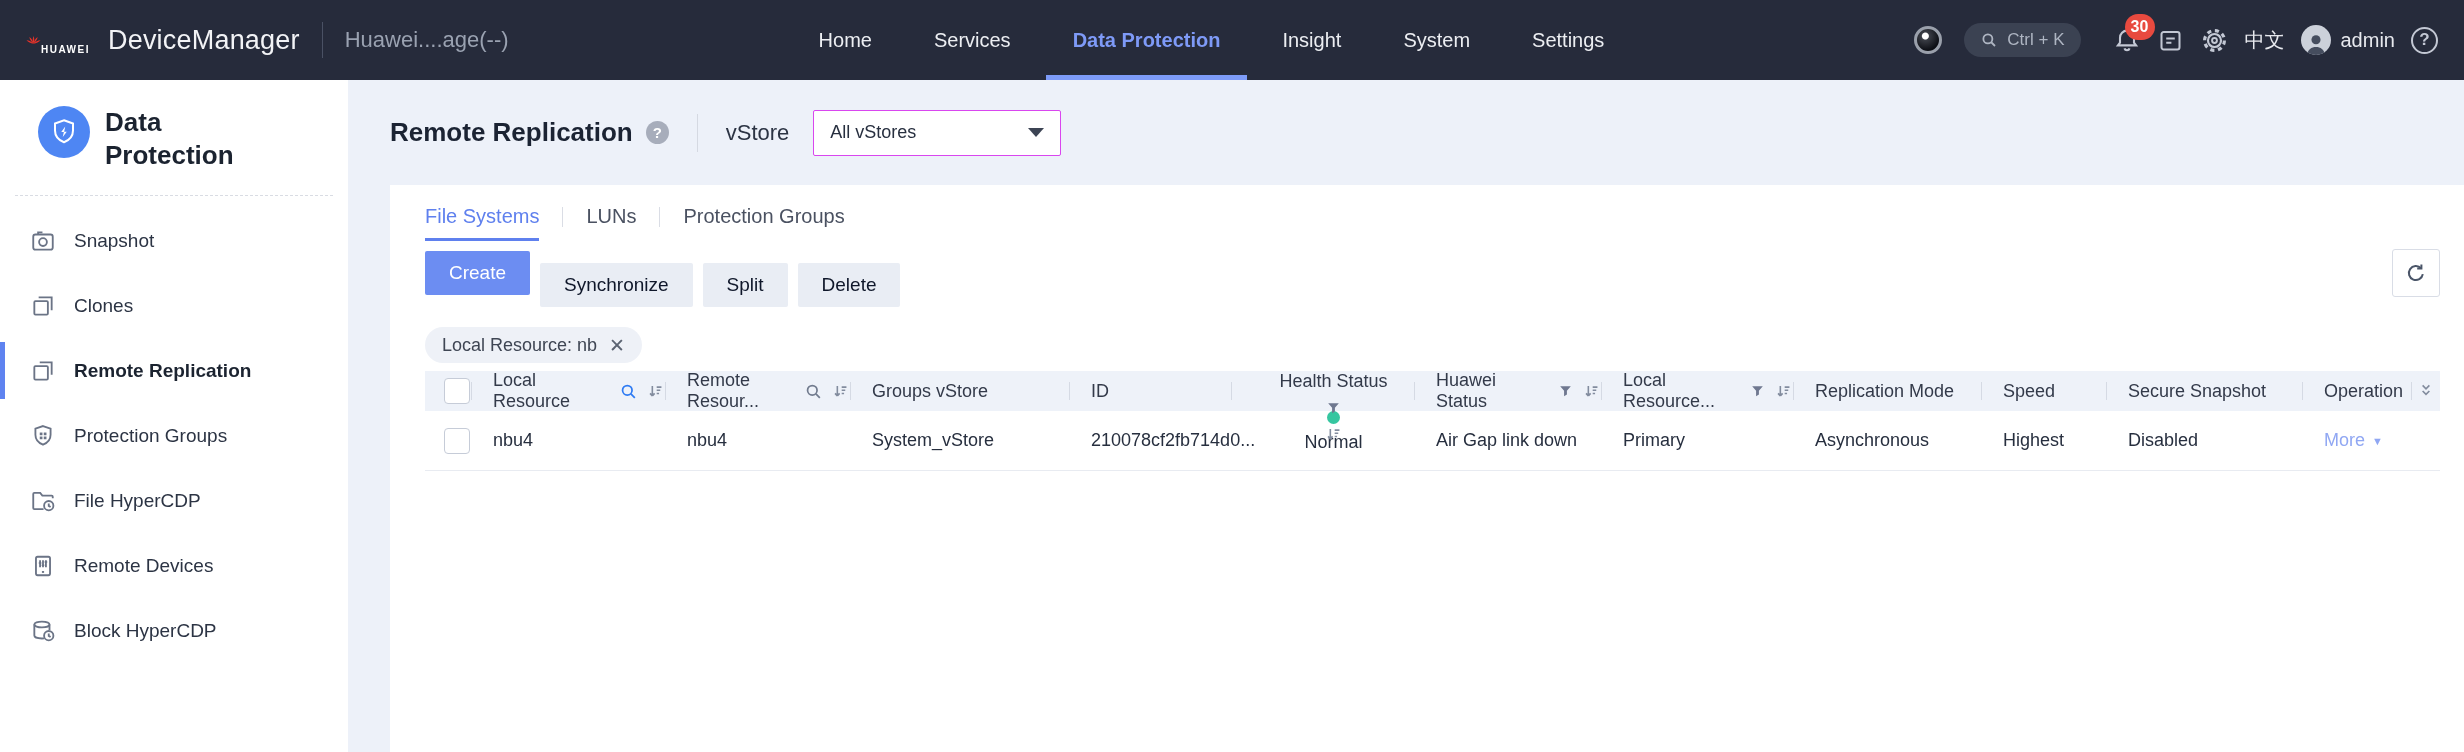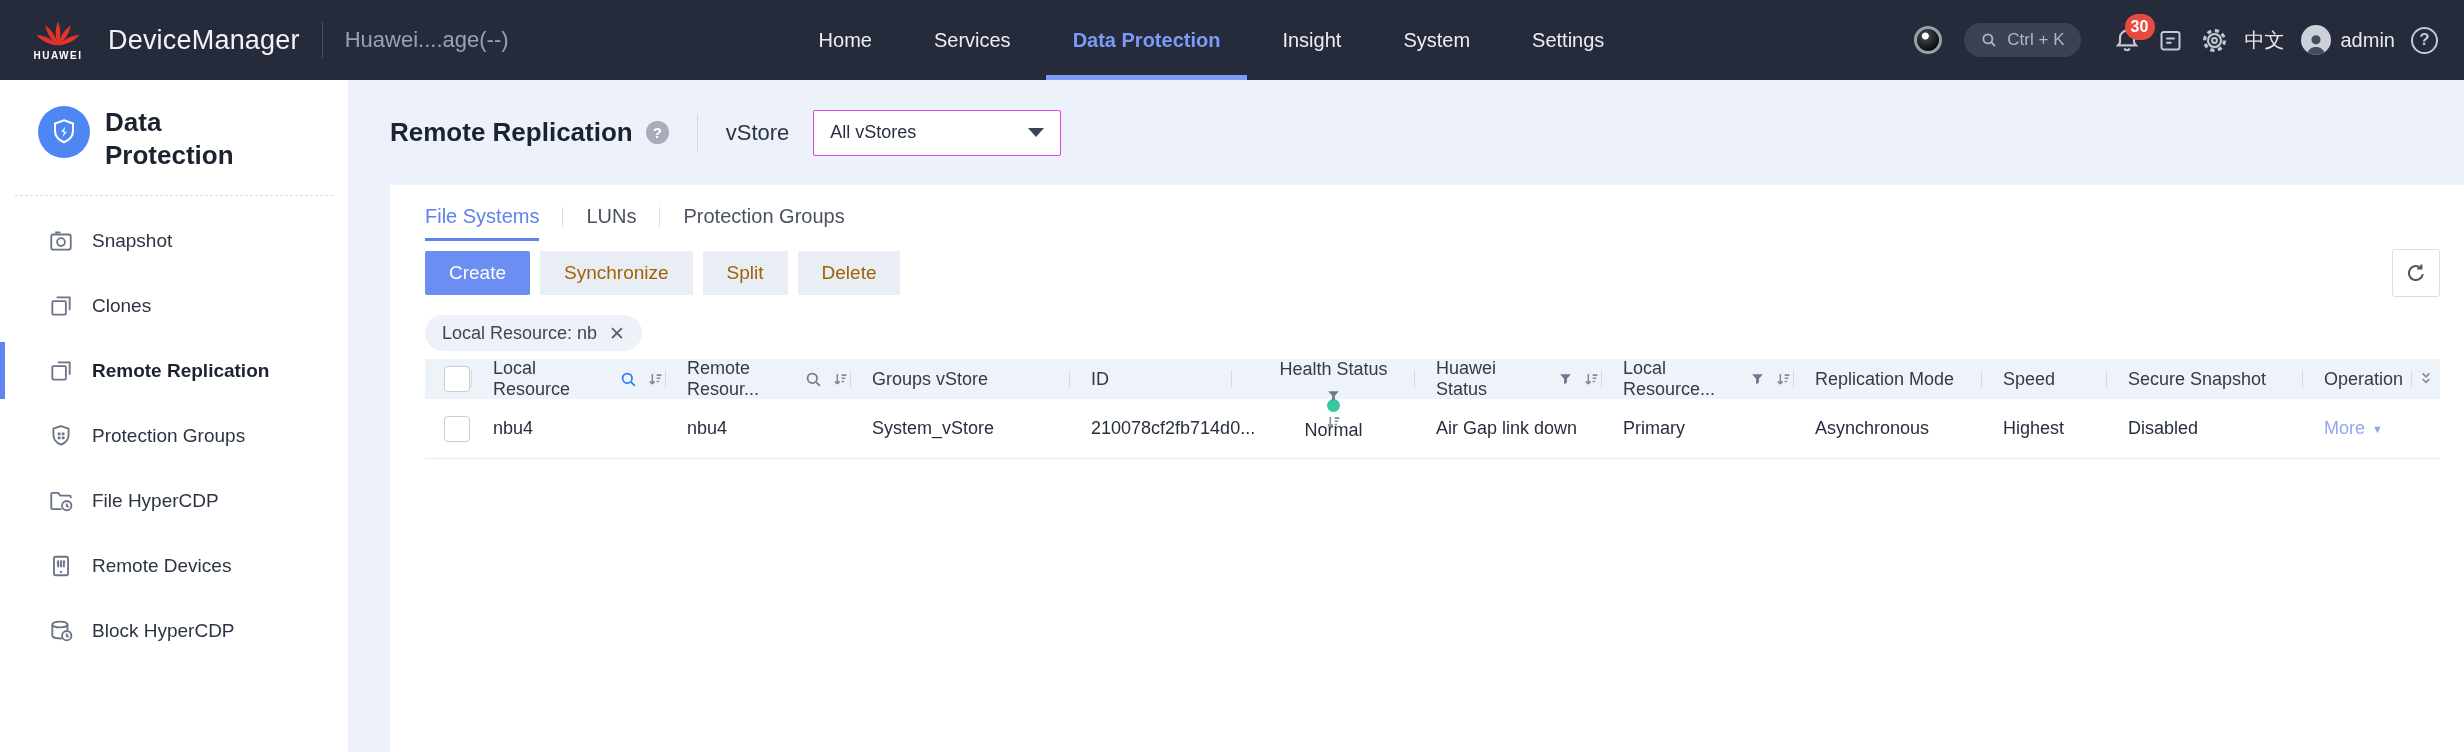--- a/index.html
+++ b/index.html
@@ -1,21 +1,21 @@
 <!DOCTYPE html>
 <html><head>
 <meta charset="utf-8">
 <style>
   * { margin:0; padding:0; box-sizing:border-box; }
   html,body { width:2464px; height:752px; overflow:hidden;
     font-family:"Liberation Sans", sans-serif; background:#edf1f9; }
 
   
   .navbar { height:80px; background:#262b3b; display:flex; align-items:center; padding:0 26px; }
-  .logo-block { display:flex; flex-direction:column; align-items:center; width:64px; }
+  .logo-block { display:flex; flex-direction:row; align-items:flex-end; width:64px; }
   .logo-block .huawei-word { color:#fff; font-size:10px; font-weight:bold; letter-spacing:1.5px; margin-top:1px; }
   .brand { color:#f2f3f6; font-size:27px; font-weight:500; margin-left:18px; letter-spacing:.2px; }
   .nav-divider { width:1px; height:36px; background:#4a5164; margin:0 22px; }
   .device-name { color:#9aa2b1; font-size:22px; }
   .nav-menu { display:flex; height:80px; margin:0 auto; gap:8px; }
   .nav-item { display:flex; align-items:center; height:100%; padding:0 27px; position:relative;
     color:#eceef2; font-size:20px; cursor:pointer; }
   .nav-item.active { color:#7e9af7; font-weight:bold; }
   .nav-item.active::after { content:""; position:absolute; left:0; right:0; bottom:0; height:5px; background:#7d9bf8; }
   .nav-right { display:flex; align-items:center; gap:16px; }
@@ -37,21 +37,21 @@
   .nav-icon { display:block; cursor:pointer; }
 
   
   .workspace { display:flex; height:672px; }
   .sidebar { width:348px; background:#fff; flex:none; }
   .sb-header { display:flex; gap:15px; padding:26px 10px 0 38px; }
   .sb-logo { width:52px; height:52px; border-radius:50%; background:#4e86f3; flex:none;
     display:flex; align-items:center; justify-content:center; }
   .sb-title { font-size:26px; font-weight:bold; color:#1b2330; line-height:33px; }
   .sb-divider { margin:23px 15px 12px 15px; border-top:1px dashed #d9dce3; }
-  .sb-item { height:65px; display:flex; align-items:center; gap:18px; padding-left:48px;
+  .sb-item { height:65px; display:flex; align-items:center; gap:18px; padding-left:30px;
     font-size:19px; color:#2c3444; position:relative; cursor:pointer; }
   .sb-item.active { font-weight:bold; color:#1b2330; }
   .sb-item.active::before { content:""; position:absolute; left:0; top:4px; bottom:4px; width:5px; background:#5f83f0; }
   .sb-ico { width:26px; height:26px; flex:none; color:#6b7486; }
 
   .main { flex:1; background:#edf1f9; padding-left:42px; }
   .page-header { height:105px; display:flex; align-items:center; }
   .page-title { font-size:26px; font-weight:bold; color:#1b2333; }
   .title-help { width:23px; height:23px; border-radius:50%; background:#a7adbb; color:#fff; font-size:15px;
     font-weight:bold; display:flex; align-items:center; justify-content:center; margin-left:13px; cursor:pointer; }
@@ -70,21 +70,21 @@
   .tab { font-size:20px; color:#4a5161; padding-bottom:13px; position:relative; cursor:pointer; }
   .tab.active { color:#5f80ee; }
   .tab.active::after { content:""; position:absolute; left:0; right:0; bottom:0; height:3.5px; background:#5f80ee; }
   .tab-sep { width:1px; height:20px; background:#dadde5; margin:0 23px 13px 23px; }
 
   
   .toolbar { margin-top:10px; display:flex; gap:10px; position:relative; }
   .btn { height:44px; padding:0 24px; font-size:19px; border:none; border-radius:2px; cursor:pointer;
     font-family:"Liberation Sans", sans-serif; }
   .btn.primary { background:#6c8df2; color:#fff; }
-  .btn.disabled { background:#e9edf4; color:#a16207; cursor:default; }
+  .btn.disabled { background:#e9edf4; color:#0f172a; cursor:default;margin-top:12px; }
   .refresh-btn { position:absolute; right:0; top:-2px; width:48px; height:48px; background:#fff;
     border:1px solid #d9dde6; border-radius:3px; display:flex; align-items:center; justify-content:center; cursor:pointer; }
 
   
   .filter-row { margin-top:20px; }
   .filter-tag { display:inline-flex; align-items:center; gap:12px; height:36px; padding:0 17px;
     border-radius:18px; background:#eef1f7; font-size:18px; color:#3f4654; }
   .tag-close { color:#5b6372; font-size:19px; cursor:pointer; line-height:1; }
 
   

